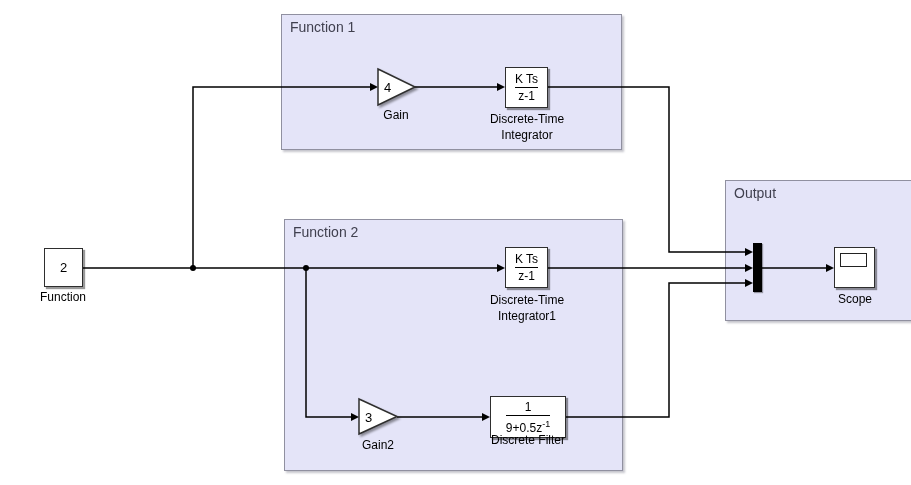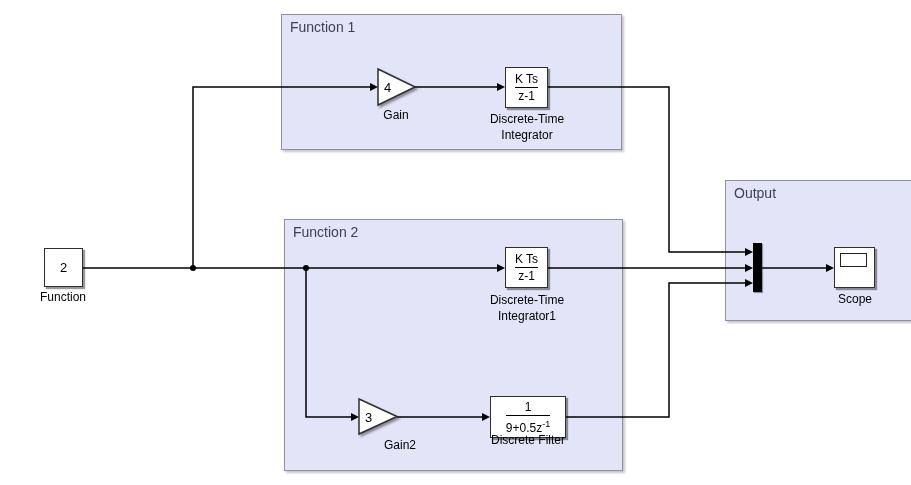--- a/index.html
+++ b/index.html
@@ -122,21 +122,21 @@
     <span>Discrete-Time</span>
     <span>Integrator1</span>
   </div>
 
   <div class="gain-wrap" style="left:359px; top:399px; width:38px; height:35px;">
     <svg width="38" height="35">
       <polygon points="0,0 38,17.5 0,35" fill="#fff" stroke="#2e2e2e" stroke-width="1.5" style="filter:drop-shadow(2px 2px 1px rgba(0,0,0,0.4));"></polygon>
     </svg>
     <span class="gain-value">3</span>
   </div>
-  <div class="block-label" style="left:400px; top:437px;">Gain2</div>
+  <div class="block-label" style="left:378px; top:437px;">Gain2</div>
 
   <div class="block" style="left:490px; top:396px; width:76px; height:42px;">
     <span class="frac-inner">
       <span>1</span>
       <span class="frac-bar"></span>
       <span><span>9+0.5z</span><sup>-1</sup></span>
     </span>
   </div>
   <div class="block-label" style="left:528px; top:432px;">Discrete Filter</div>
 

